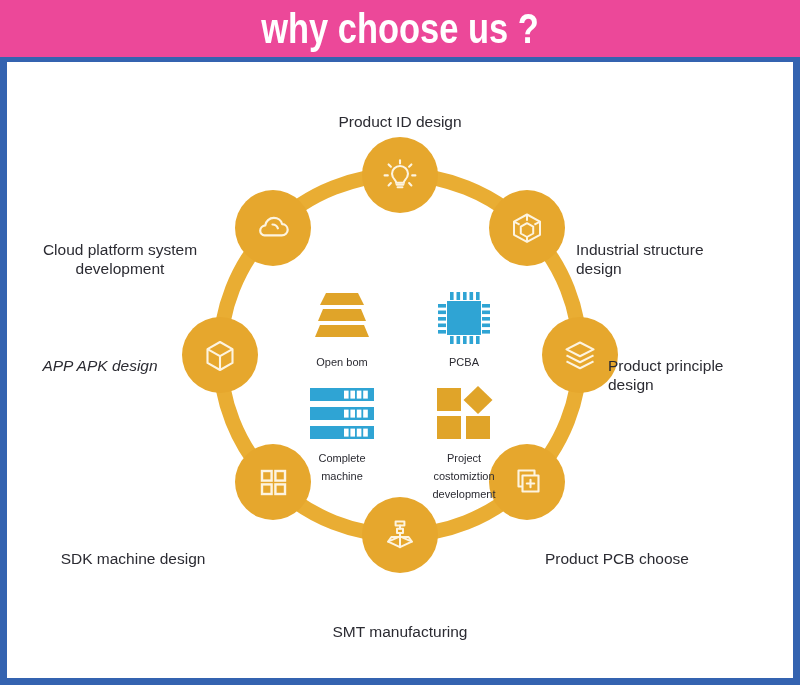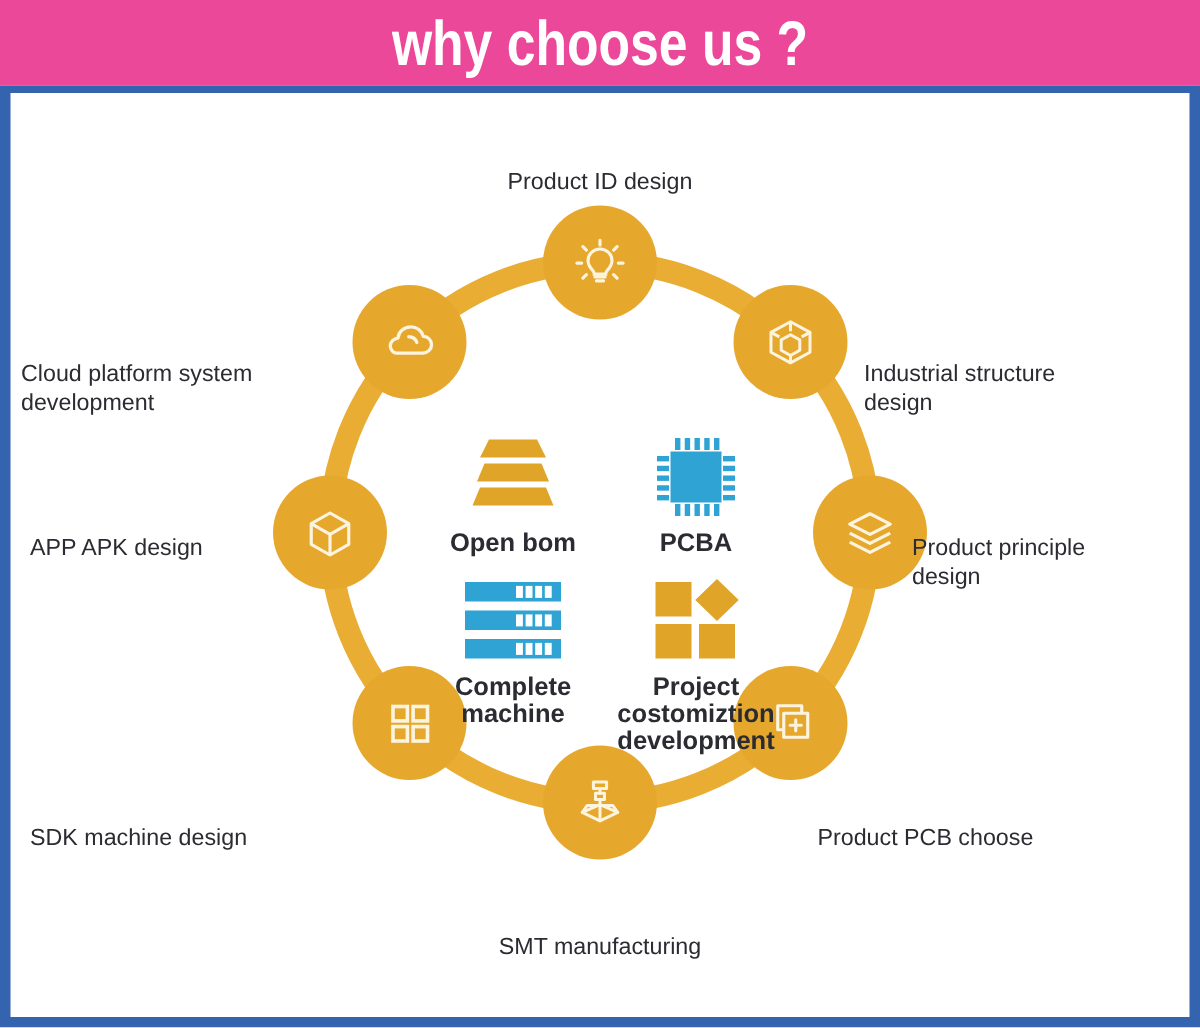--- a/index.html
+++ b/index.html
@@ -89,21 +89,21 @@
   .node svg { display: block; }
   
   .label {
     position: absolute;
     color: #2b2b32;
     font-size: 15.5px;
     line-height: 19px;
     white-space: pre-line;
   }
   .label.right { text-align: left; }
-  .label.left  { text-align: left; }
+  .label.left  { text-align: center; }
   .label.center{ text-align: center; }
   
   .center-grid {
     position: absolute;
     left: 286px;
     top: 225px;
     width: 230px;
     height: 215px;
   }
   .cell {
@@ -113,24 +113,23 @@
   }
   .cell .glyph {
     height: 62px;
     display: flex;
     align-items: center;
     justify-content: center;
   }
   .cell .cap {
     margin-top: 4px;
     color: #2b2b32;
-    font-size: 17px;
+    font-size: 11px;
     line-height: 18px;
     white-space: pre-line;
-    font-weight: bold;
   }
   .c-tl { left: 0px;   top: 0px; }
   .c-tr { left: 122px; top: 0px; }
   .c-bl { left: 0px;   top: 96px; }
   .c-br { left: 122px; top: 96px; }
 </style>
 </head>
 <body>
 
 <div class="page">
@@ -222,21 +221,21 @@
     <div class="label left" style="left:20px; top:487px; width:226px;">SDK machine design</div>
 
     <div class="node" style="left:220px; top:293px;">
       <svg width="40" height="40" viewBox="0 0 40 40">
         <g fill="none" stroke="#fdf4e0" stroke-width="2.1" stroke-linejoin="round">
           <path d="M20 7 32.5 14.1v13.8L20 35 7.5 27.9V14.1z"></path>
           <path d="M7.5 14.1 20 21.2l12.5-7.1M20 21.2V35"></path>
         </g>
       </svg>
     </div>
-    <div class="label left" style="left:20px; top:294px; width:160px;">APP APK design</div>
+    <div class="label left" style="left:20px; top:294px; width:160px;font-style:italic;">APP APK design</div>
 
     <div class="node" style="left:273px; top:166px;">
       <svg width="42" height="42" viewBox="0 0 42 42">
         <g fill="none" stroke="#fdf4e0" stroke-width="2.2" stroke-linejoin="round" stroke-linecap="round">
           <path d="M12.4 28.4h17.4c3.3 0 5.9-2.5 5.9-5.6 0-3-2.4-5.5-5.5-5.6-.9-3.6-4.3-6.3-8.3-6.3-4.5 0-8.2 3.3-8.6 7.5-2.9.3-5.1 2.6-5.1 5.3 0 2.7 2.2 4.7 4.2 4.7z"></path>
           <path d="M20.5 17.5c2.5 0 4.6 1.6 5.4 3.8"></path>
         </g>
       </svg>
     </div>
     <div class="label left" style="left:14px; top:178px; width:212px;">Cloud platform system

